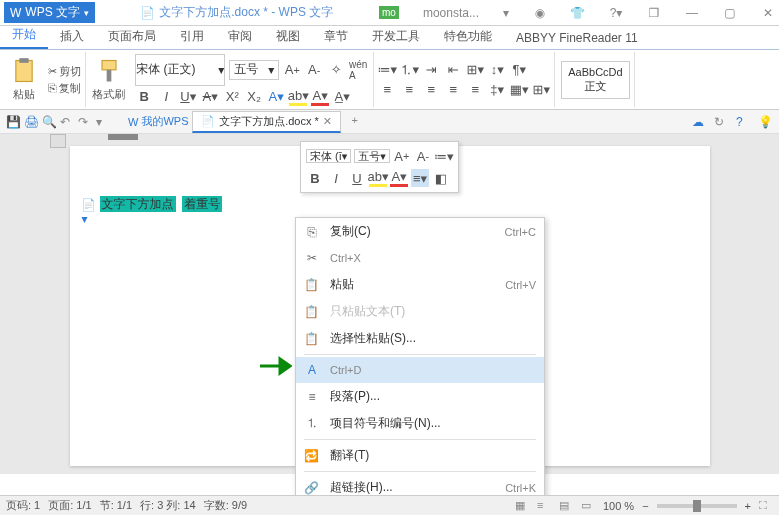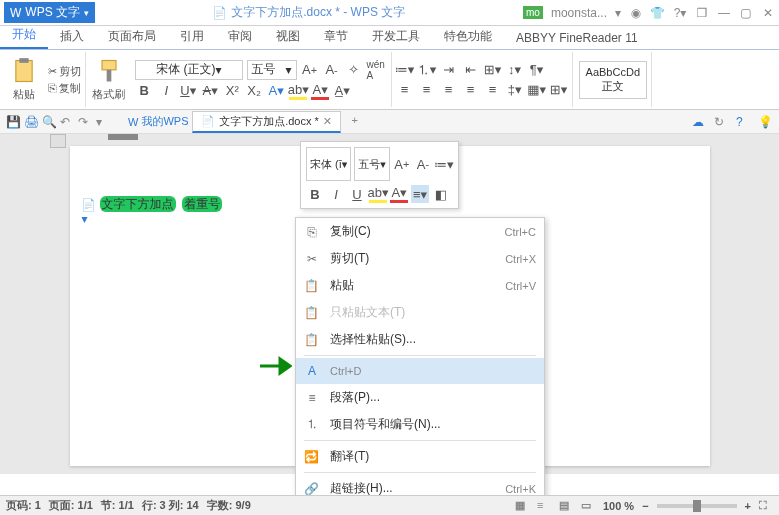--- a/index.html
+++ b/index.html
@@ -1,62 +1,62 @@
 <!DOCTYPE html>
 <html><head>
 <meta charset="utf-8">
 <style>
 * { box-sizing: border-box; margin: 0; padding: 0; font-family: "Microsoft YaHei", sans-serif; }
 body { width: 779px; height: 515px; background: #fff; font-size: 12px; color: #333; overflow: hidden; position: relative; }
 .titlebar { height: 26px; background: #fff; display: flex; align-items: center; padding: 0 4px; border-bottom: 1px solid #d0d0d0; }
 .app-badge { background: #2d7bd4; color: #fff; padding: 2px 6px; display: flex; align-items: center; gap: 4px; font-size: 12px; }
 .app-badge .arrow { font-size: 9px; }
 .title-center { flex: 1; text-align: center; color: #5a8fd4; display: flex; align-items: center; justify-content: center; gap: 4px; }
-.title-right { display: flex; align-items: center; gap: 8px; color: #888; }
+.title-right { display: flex; align-items: center; gap: 24px; color: #888; }
 .mo-badge { background: #4caf50; color: #fff; padding: 1px 3px; font-size: 10px; }
 .title-icon { width: 14px; height: 14px; display: inline-flex; align-items: center; justify-content: center; color: #888; }
 .tabs { height: 24px; display: flex; align-items: flex-end; border-bottom: 1px solid #b0c4de; background: #fff; }
 .tab { padding: 4px 12px; color: #555; cursor: pointer; }
 .tab.active { color: #3b82f6; border-bottom: 2px solid #2d7bd4; }
 .ribbon { height: 60px; background: #fff; border-bottom: 1px solid #ccc; display: flex; align-items: center; padding: 2px 6px; gap: 2px; }
 .ribbon-group { display: flex; flex-direction: column; gap: 2px; padding: 0 4px; border-right: 1px solid #e0e0e0; height: 100%; justify-content: center; }
 .ribbon-big { display: flex; flex-direction: column; align-items: center; gap: 2px; font-size: 11px; color: #555; padding: 2px 4px; }
 .ribbon-big svg { width: 28px; height: 28px; }
 .ribbon-row { display: flex; align-items: center; gap: 4px; }
 .ribbon-small { display: flex; align-items: center; gap: 2px; font-size: 11px; color: #555; }
-.font-select { border: 1px solid #ccc; padding: 1px 20px; font-size: 12px; min-width: 90px; height: 20px; display: flex; align-items: center; justify-content: space-between; }
+.font-select { border: 1px solid #ccc; padding: 1px 0; font-size: 12px; min-width: 90px; height: 32px; display: flex; align-items: center; justify-content: space-between; }
 .size-select { border: 1px solid #ccc; padding: 1px 4px; font-size: 12px; width: 50px; height: 20px; display: flex; align-items: center; justify-content: space-between; }
 .fmt-btn { width: 18px; height: 18px; display: inline-flex; align-items: center; justify-content: center; color: #555; font-size: 13px; }
 .qat { height: 24px; background: #f5f5f5; border-bottom: 1px solid #ddd; display: flex; align-items: center; padding: 0 6px; gap: 6px; }
 .qat-left { display: flex; gap: 4px; align-items: center; }
 .qat-mid { display: flex; gap: 4px; align-items: center; flex: 1; margin-left: 20px; }
 .qat-right { display: flex; gap: 8px; align-items: center; color: #555; }
 .doc-tab { background: #fff; border: 1px solid #ccc; padding: 2px 8px; font-size: 11px; display: flex; align-items: center; gap: 4px; position: relative; }
 .doc-tab.active { border-bottom: 2px solid #2d7bd4; }
 .doc-tab .close { color: #888; }
 .doc-tab .plus { position: absolute; right: -18px; top: 2px; color: #888; }
 .wps-tab { color: #2d7bd4; font-size: 11px; display: flex; align-items: center; gap: 3px; }
 .bulb { color: #ff9800; }
 .editor { position: relative; height: 340px; background: #e8e8e8; padding: 12px 50px; }
 .page { background: #fff; width: 640px; height: 320px; margin: 0 auto; box-shadow: 0 1px 3px rgba(0,0,0,0.2); position: relative; padding: 50px 30px; }
-.sel-text { background: #22c55e; color: #333; padding: 1px 2px; border-radius: 6px; }
+.sel-text { background: #14b8a6; color: #333; padding: 1px 2px; }
 .para-icon { position: absolute; left: 32px; top: 206px; width: 14px; height: 14px; }
 .mini-toolbar { position: absolute; left: 300px; top: 141px; background: #fff; border: 1px solid #ccc; box-shadow: 2px 2px 4px rgba(0,0,0,0.15); padding: 3px; }
 .mini-row { display: flex; align-items: center; gap: 3px; padding: 2px; }
-.mini-sel { border: 1px solid #ccc; padding: 0 3px; font-size: 11px; height: 34px; display: flex; align-items: center; }
+.mini-sel { border: 1px solid #ccc; padding: 0 3px; font-size: 11px; height: 14px; display: flex; align-items: center; }
 .ctx-menu { position: absolute; left: 295px; top: 217px; background: #fff; border: 1px solid #ccc; box-shadow: 2px 2px 6px rgba(0,0,0,0.2); width: 250px; font-size: 12px; }
 .ctx-item { display: flex; align-items: center; padding: 5px 8px; gap: 10px; color: #333; }
 .ctx-item:hover, .ctx-item.hover { background: #d6e8f7; }
 .ctx-item.disabled { color: #bbb; }
 .ctx-icon { width: 16px; height: 16px; display: inline-flex; align-items: center; justify-content: center; color: #666; }
 .ctx-label { flex: 1; }
 .ctx-shortcut { color: #888; font-size: 11px; }
 .ctx-sep { height: 1px; background: #e0e0e0; margin: 2px 8px; }
 .arrow-ptr { position: absolute; left: 260px; top: 356px; color: #0a8a0a; font-size: 20px; font-weight: bold; }
-.statusbar { position: absolute; bottom: 0; left: 0; right: 0; height: 20px; background: #f0f0f0; border-top: 1px solid #ccc; display: flex; align-items: center; padding: 0 6px; font-size: 11px; color: #555; gap: 8px; font-weight: bold; }
+.statusbar { position: absolute; bottom: 0; left: 0; right: 0; height: 20px; background: #f0f0f0; border-top: 1px solid #ccc; display: flex; align-items: center; padding: 0 6px; font-size: 11px; color: #555; gap: 8px; }
 .statusbar .spacer { flex: 1; }
 .zoom-slider { width: 80px; height: 4px; background: #ccc; position: relative; }
 .zoom-thumb { width: 8px; height: 12px; background: #888; position: absolute; left: 36px; top: -4px; }
 .sb-icon { width: 14px; height: 14px; color: #888; }
 .style-box { border: 1px solid #ccc; padding: 4px 6px; font-size: 11px; text-align: center; display: flex; flex-direction: column; gap: 1px; }
 .ruler-corner { position: absolute; left: 50px; top: 0; width: 16px; height: 14px; background: #e0e0e0; border: 1px solid #bbb; }
 .ruler-mark { position: absolute; left: 108px; top: 0; width: 30px; height: 6px; background: #888; }
 </style>
 </head>
 <body>
@@ -254,21 +254,20 @@
 </div>
 
 <div class="ctx-menu">
   <div class="ctx-item">
       <span class="ctx-icon">⎘</span>
       <span class="ctx-label">复制(C)</span>
       <span class="ctx-shortcut">Ctrl+C</span>
     </div>
   <div class="ctx-item">
       <span class="ctx-icon">✂</span>
-      <span class="ctx-label">剪切(T)</span>
       <span class="ctx-shortcut">Ctrl+X</span>
     </div>
   <div class="ctx-item">
       <span class="ctx-icon">📋</span>
       <span class="ctx-label">粘贴</span>
       <span class="ctx-shortcut">Ctrl+V</span>
     </div>
   <div class="ctx-item disabled">
       <span class="ctx-icon">📋</span>
       <span class="ctx-label">只粘贴文本(T)</span>

